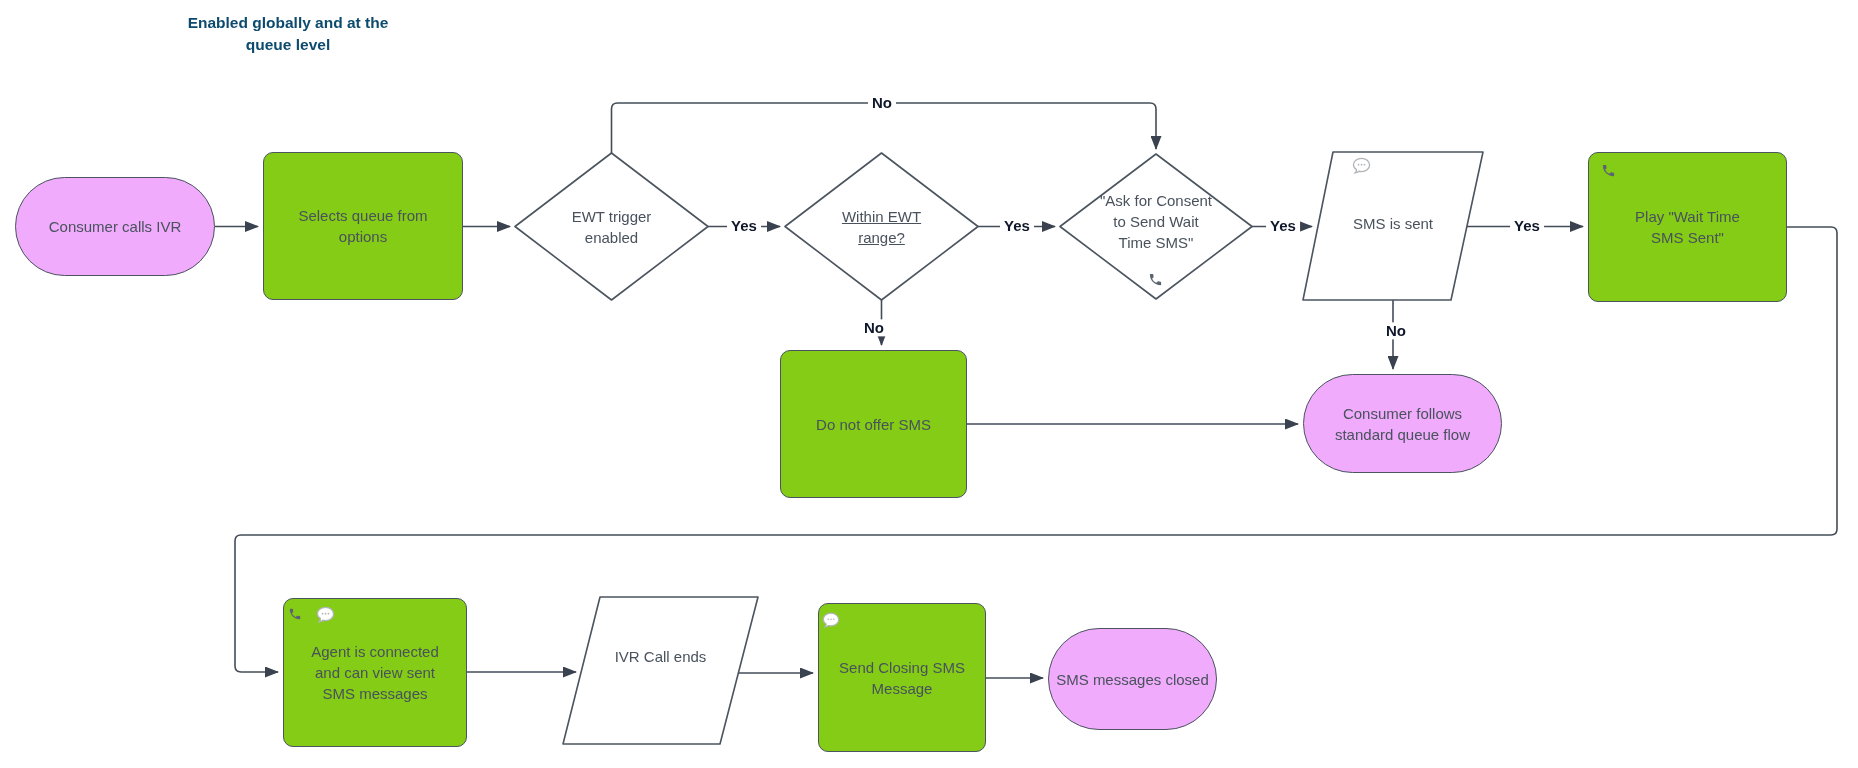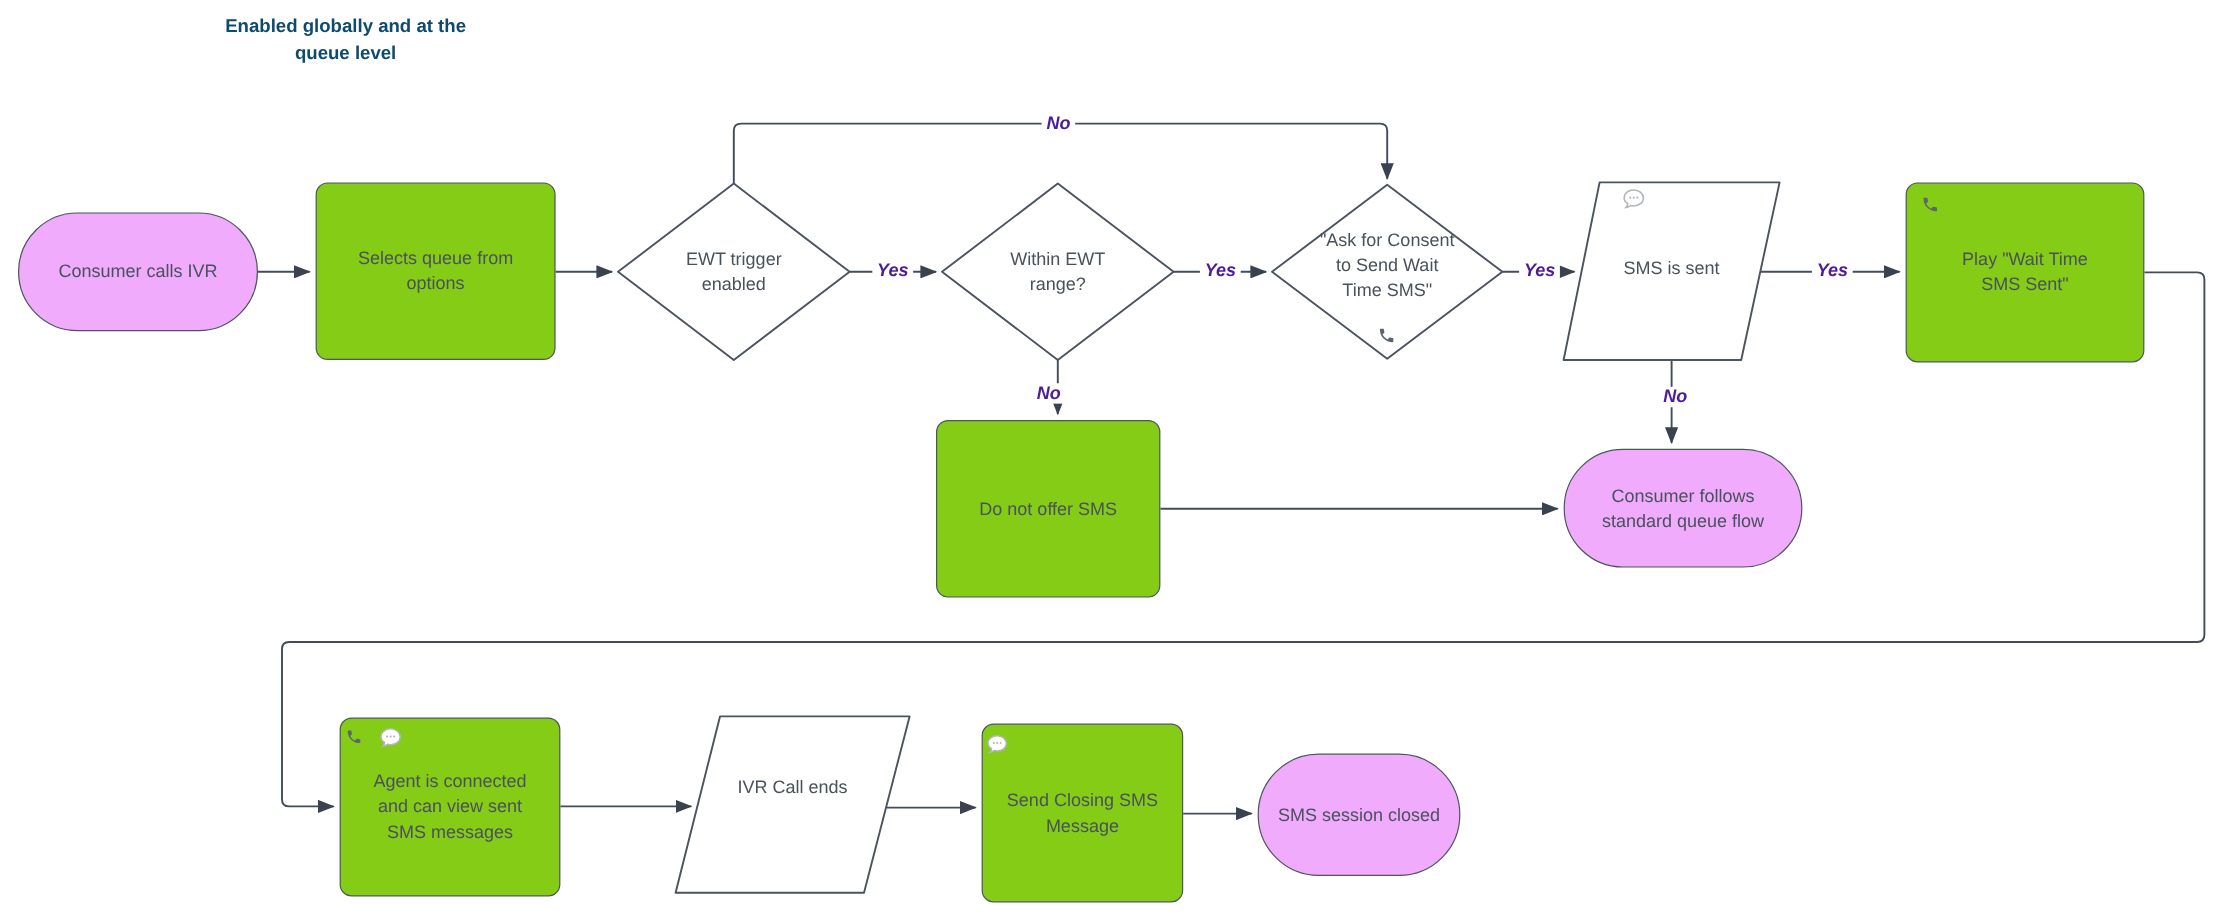--- a/index.html
+++ b/index.html
@@ -11,22 +11,22 @@
   .node {
     position:absolute; display:flex; align-items:center; justify-content:center;
     text-align:center; font-size:15px; line-height:1.4; color:#49525c;
     box-sizing:border-box;
   }
   .box   { border:1.6px solid #4b545f; border-radius:10px; background:#84cc16; }
   .stad  { border:1.6px solid #4b545f; background:#f0abfc; }
   .ghost { border:none; background:transparent; }
   .edge-label {
     position:absolute; transform:translate(-50%,-50%);
-    font-weight:bold; font-size:15px; color:#4c1d95;
-    background:#ffffff; padding:0 4px; line-height:1.15; white-space:nowrap;font-style:italic;
+    font-weight:bold; font-size:15px; color:#0f172a;
+    background:#ffffff; padding:0 4px; line-height:1.15; white-space:nowrap;
   }
   .title {
     position:absolute; left:178px; top:12px; width:220px;
     font-weight:bold; font-size:15.5px; line-height:1.45; color:#0c4a6e;
     text-align:center;
   }
   .icon { position:absolute; }
 </style>
 </head>
 <body>
@@ -72,21 +72,21 @@
 
   <div class="node box" style="left:263px; top:152px; width:200px; height:148px;">
     <span style="width:160px;">Selects queue from options</span>
   </div>
 
   <div class="node ghost" style="left:515px; top:153px; width:193px; height:147px;">
     <span style="width:100px;">EWT trigger enabled</span>
   </div>
 
   <div class="node ghost" style="left:785px; top:153px; width:193px; height:147px;">
-    <span style="width:100px;">Within EWT range?</span>
+    <span style="width:100px;text-decoration:underline;">Within EWT range?</span>
   </div>
 
   <div class="node ghost" style="left:1060px; top:154px; width:192px; height:145px; padding-bottom:10px;">
     <span style="width:114px;">"Ask for Consent to Send Wait Time SMS"</span>
   </div>
 
   <div class="node ghost" style="left:1303px; top:152px; width:180px; height:148px; padding-bottom:6px;">
     <span style="width:120px;">SMS is sent</span>
   </div>
 
@@ -108,21 +108,21 @@
 
   <div class="node ghost" style="left:563px; top:597px; width:195px; height:119px;">
     <span style="width:120px;">IVR Call ends</span>
   </div>
 
   <div class="node box" style="left:818px; top:603px; width:168px; height:149px;text-align:center;">
     <span style="width:130px;">Send Closing SMS Message</span>
   </div>
 
   <div class="node stad" style="left:1048px; top:628px; width:169px; height:102px; border-radius:51px;">
-    <span style="width:160px;">SMS session closed</span>
+    <span style="width:160px;">SMS messages closed</span>
   </div>
 
   <div class="edge-label" style="left:744px;  top:226px;">Yes</div>
   <div class="edge-label" style="left:1017px; top:226px;">Yes</div>
   <div class="edge-label" style="left:1283px; top:226px;">Yes</div>
   <div class="edge-label" style="left:1527px; top:226px;">Yes</div>
   <div class="edge-label" style="left:882px;  top:103px;">No</div>
   <div class="edge-label" style="left:874px;  top:328px;">No</div>
   <div class="edge-label" style="left:1396px; top:331px;">No</div>
 

